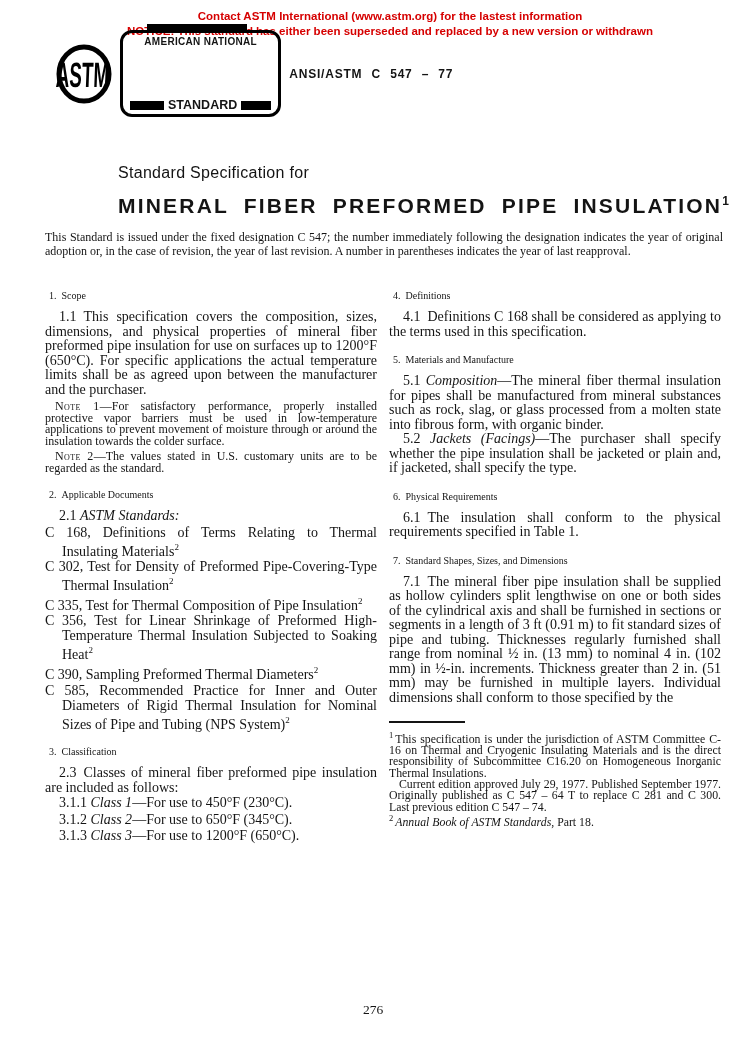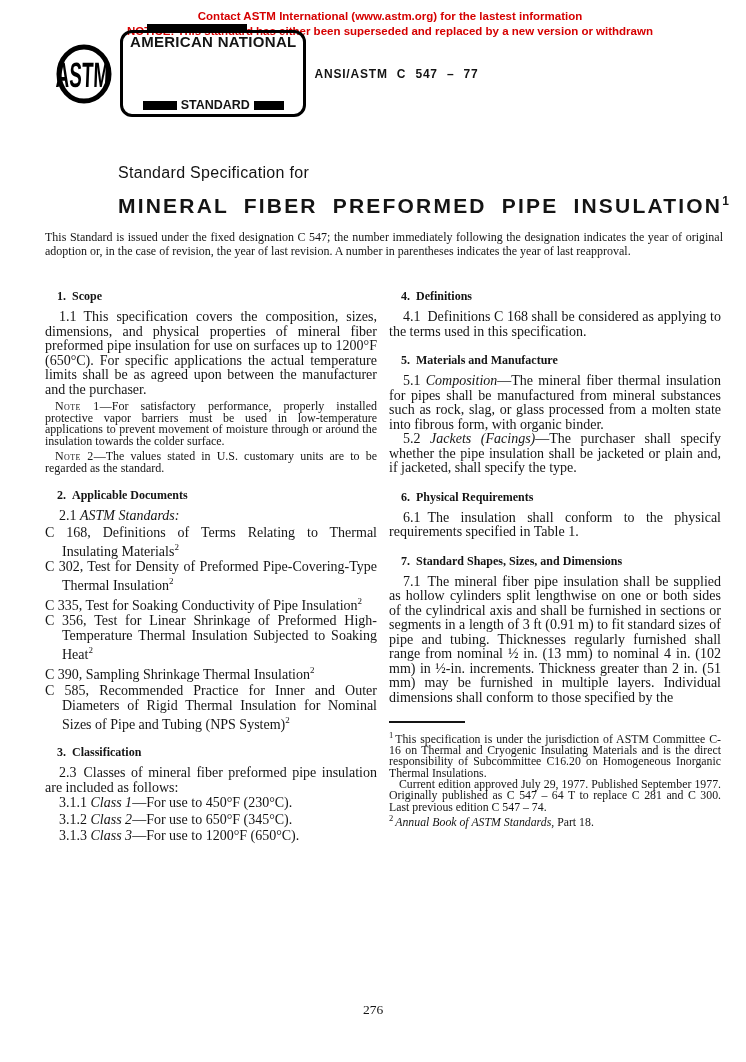--- a/index.html
+++ b/index.html
@@ -17,21 +17,21 @@
   }
   
   .header { position:absolute; top:30px; left:55px; display:flex; align-items:center; }
   .astm-logo { width:58px; height:60px; flex:0 0 auto; }
   .badge-wrap { position:relative; margin-left:7px; }
   .badge-topbar { position:absolute; top:-6px; left:27px; width:100px; height:8px; background:#000; }
   .badge {
     border:3px solid #000; border-radius:12px; padding:1px 7px 2px;
     font-family:"Liberation Sans", sans-serif; font-weight:bold; text-align:center;
   }
-  .badge-line1 { font-size:15px; line-height:16px; letter-spacing:0.3px; }
+  .badge-line1 { font-size:10px; line-height:16px; letter-spacing:0.3px; }
   .badge-line2 { display:flex; align-items:center; justify-content:center; gap:4px;margin-top:48px; }
   .badge-line2 .txt { font-size:12.5px; line-height:14px; }
   .badge-bar { display:inline-block; height:9px; background:#000; }
   .badge-bar.l { width:34px; } .badge-bar.r { width:30px; }
   .designation {
     margin-left:8px; font-family:"Liberation Sans", sans-serif; font-weight:bold;
     font-size:12px; letter-spacing:0.8px; word-spacing:5px; white-space:nowrap;
   }
   
   .titleblock { position:absolute; top:163px; left:118px; }
@@ -46,21 +46,21 @@
   .main-title sup { font-size:12px; letter-spacing:0; }
   
   .preamble {
     position:absolute; top:231px; left:45px; width:678px;
     font-size:12px; line-height:13.5px; text-align:justify;
   }
   
   .columns { position:absolute; top:288px; left:45px; display:flex; gap:12px; }
   .col { width:332px; }
   h2.sec {
-    font-size:12px; line-height:16px; font-weight:bold; margin:13px 12px 6px;
+    font-size:10px; line-height:16px; font-weight:normal; margin:13px 4px 6px;
   }
   .col > :first-child, .col h2.sec:first-child { margin-top:0; }
   p.body { font-size:14px; line-height:14.5px; text-align:justify; }
   p.indent { text-indent:14px; }
   p.note { font-size:12px; line-height:11.5px; text-align:justify; text-indent:10px; margin-top:4px; }
   .sc { font-variant:small-caps; letter-spacing:0.4px; }
   p.docitem { font-size:14px; line-height:15px; text-align:justify; padding-left:17px; text-indent:-17px; margin-top:1px; }
   p.docitem sup, .body sup { font-size:9px; }
   p.classitem { font-size:14px; line-height:16.5px; text-indent:14px; }
   .footnotes { margin-top:16px; }
@@ -114,23 +114,23 @@
     <div class="col">
       <h2 class="sec">1. Scope</h2>
       <p class="body indent">1.1 This specification covers the composition, sizes, dimensions, and physical properties of mineral fiber preformed pipe insulation for use on surfaces up to 1200°F (650°C). For specific applications the actual temperature limits shall be as agreed upon between the manufacturer and the purchaser.</p>
       <p class="note"><span class="sc">Note 1</span><span>—For satisfactory performance, properly installed protective vapor barriers must be used in low-temperature applications to prevent movement of moisture through or around the insulation towards the colder surface.</span></p>
       <p class="note"><span class="sc">Note 2</span><span>—The values stated in U.S. customary units are to be regarded as the standard.</span></p>
 
       <h2 class="sec">2. Applicable Documents</h2>
       <p class="body indent"><span>2.1</span>&nbsp;<i class="lbl">ASTM Standards:</i></p>
       <p class="docitem"><span>C 168, Definitions of Terms Relating to Thermal Insulating Materials</span><sup>2</sup></p>
       <p class="docitem"><span>C 302, Test for Density of Preformed Pipe-Covering-Type Thermal Insulation</span><sup>2</sup></p>
-      <p class="docitem"><span>C 335, Test for Soaking Conductivity of Pipe Insulation</span><sup>2</sup></p>
+      <p class="docitem"><span>C 335, Test for Thermal Composition of Pipe Insulation</span><sup>2</sup></p>
       <p class="docitem"><span>C 356, Test for Linear Shrinkage of Preformed High-Temperature Thermal Insulation Subjected to Soaking Heat</span><sup>2</sup></p>
-      <p class="docitem"><span>C 390, Sampling Shrinkage Thermal Insulation</span><sup>2</sup></p>
+      <p class="docitem"><span>C 390, Sampling Preformed Thermal Diameters</span><sup>2</sup></p>
       <p class="docitem"><span>C 585, Recommended Practice for Inner and Outer Diameters of Rigid Thermal Insulation for Nominal Sizes of Pipe and Tubing (NPS System)</span><sup>2</sup></p>
 
       <h2 class="sec">3. Classification</h2>
       <p class="body indent">2.3 Classes of mineral fiber preformed pipe insulation are included as follows:</p>
       <p class="classitem"><span>3.1.1</span>&nbsp;<i class="lbl">Class 1</i><span>—For use to 450°F (230°C).</span></p>
       <p class="classitem"><span>3.1.2</span>&nbsp;<i class="lbl">Class 2</i><span>—For use to 650°F (345°C).</span></p>
       <p class="classitem"><span>3.1.3</span>&nbsp;<i class="lbl">Class 3</i><span>—For use to 1200°F (650°C).</span></p>
     </div>
 
     <div class="col">

